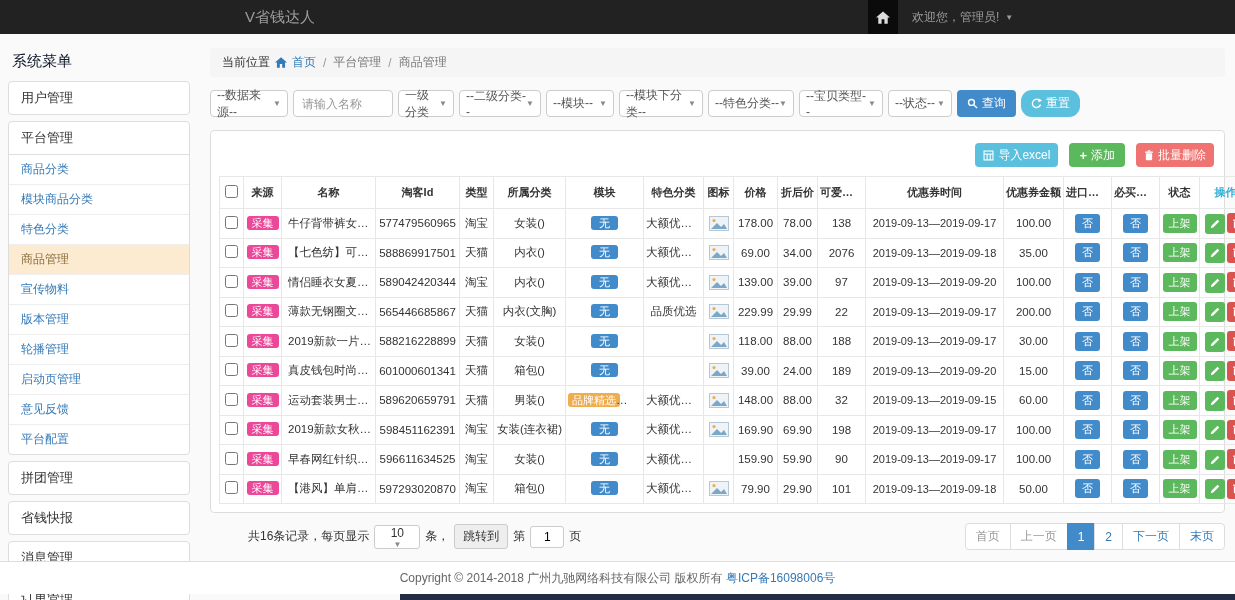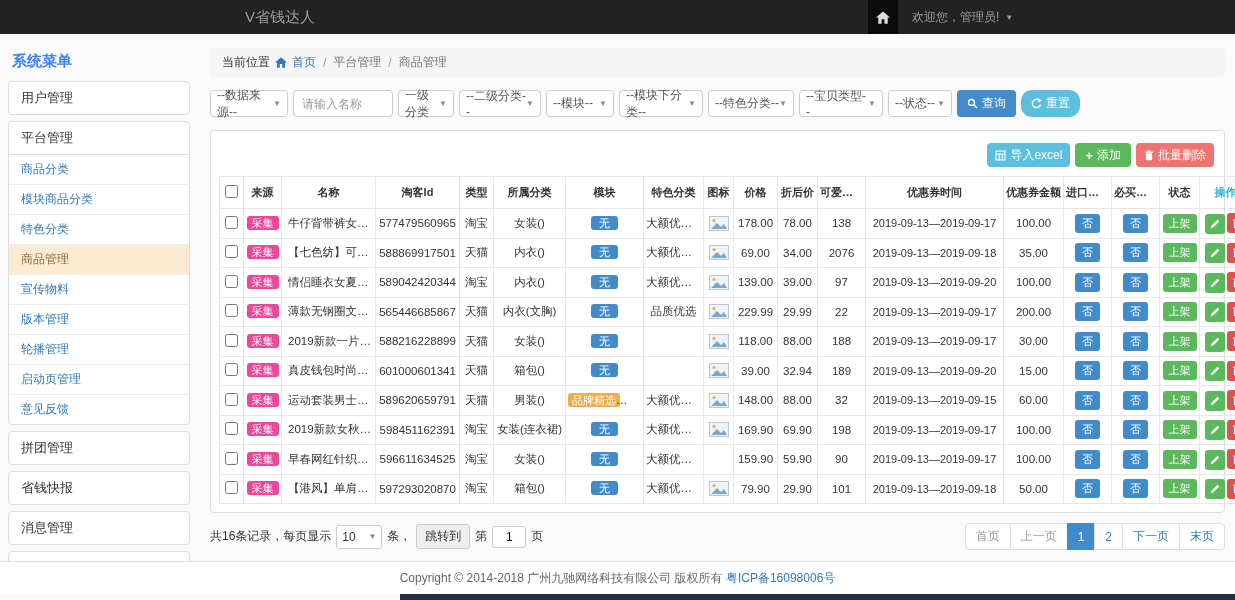--- a/index.html
+++ b/index.html
@@ -13,21 +13,21 @@
   
   .topbar { height:34px; background:#222; position:relative;padding-left:19px; }
   .brand { position:absolute; left:245px; top:0; line-height:34px; color:#9d9d9d; font-size:15px; }
   .topbar-right { position:absolute; left:868px; top:0; height:34px; display:flex; align-items:stretch; }
   .home-btn { width:30px; background:#0b0b0b; display:flex; align-items:center; justify-content:center; cursor:pointer; }
   .user-menu { display:flex; align-items:center; gap:6px; padding:0 14px; color:#9d9d9d; font-size:12px; cursor:pointer; }
   .tcaret { font-size:8px; color:#9d9d9d; }
   
   .layout { display:flex; }
   .sidebar { width:182px; flex:none; margin:12px 0 0 8px; }
-  .sidebar-title { color:#3b82f6; font-size:15px; font-weight:bold; padding:6px 4px 10px 4px; }
+  .sidebar-title { color:#0f172a; font-size:15px; font-weight:normal; padding:6px 4px 10px 4px; }
   .side-panel { background:#fff; border:1px solid #ddd; border-radius:4px; margin-bottom:6px; overflow:hidden; }
   .menu-parent { padding:7px 12px; font-size:13px; color:#333; cursor:pointer; }
   .menu-sub { border-top:1px solid #ddd; }
   .menu-child { padding:6px 12px; font-size:12px; color:#337ab7; border-bottom:1px solid #eee; cursor:pointer; }
   .menu-child:last-child { border-bottom:none; }
   .menu-child.active { background:#fcead1; color:#8a6d3b; }
   
   .content { flex:1; min-width:0; margin:14px 10px 0 20px; }
   .breadcrumb { background:#f5f5f5; border-radius:4px; padding:6px 12px; font-size:12px; display:flex; align-items:center; gap:5px; }
   .breadcrumb .link { color:#337ab7; cursor:pointer; }
@@ -39,21 +39,21 @@
               background:#fff; height:27px; padding:0 6px; font-size:12px; color:#555; cursor:pointer; flex:none; }
   .caret { font-size:8px; color:#888; }
   .f-input { border:1px solid #ccc; border-radius:4px; height:27px; padding:0 8px; font-size:12px; color:#555; flex:none; font-family:inherit; }
   .f-input::placeholder { color:#999; }
   .btn { display:inline-flex; align-items:center; gap:4px; border:none; border-radius:4px; color:#fff; font-size:12px;
          cursor:pointer; font-family:inherit; }
   .btn-search { background:#428bca; height:27px; padding:0 10px; }
   .btn-reset  { background:#5bc0de; height:27px; padding:0 10px;border-radius:11px; }
   
   .panel { margin-top:13px; background:#fff; border:1px solid #ddd; border-radius:4px; padding:8px; }
-  .panel-actions { display:flex; justify-content:flex-end; gap:5px; margin:4px 2px 9px 0; }
+  .panel-actions { display:flex; justify-content:flex-end; gap:11px; margin:4px 2px 9px 0; }
   .btn-import { background:#5bc0de; height:24px; padding:0 8px; }
   .btn-add { background:#5cb85c; height:24px; padding:0 10px; }
   .plus { font-weight:bold; font-size:13px; }
   .btn-batch-delete { background:#ef7370; height:24px; padding:0 8px; }
   
   table { width:100%; border-collapse:collapse; table-layout:fixed; }
   th,td { border:1px solid #e7e7e7; padding:4px 2px; text-align:center; overflow:hidden; white-space:nowrap; text-overflow:ellipsis; }
   th { font-size:11px; font-weight:bold; padding:8px 2px; color:#333; }
   th.op-head { color:#31b0d5; }
   td { font-size:11.5px; height:27px; }
@@ -64,24 +64,24 @@
   .badge-module { background:#428bca; color:#fff; border-radius:3px; padding:1px 8px; font-size:11px; }
   .badge-brand  { background:#f0ad4e; color:#fff; border-radius:3px; padding:1px 4px; font-size:11px; }
   .module-extra { margin-left:2px; color:#333; font-size:11px; }
   .thumb { display:inline-flex; vertical-align:middle; }
   .toggle-btn { background:#428bca; color:#fff; border:none; border-radius:3px; padding:2px 7px; font-size:11px; cursor:pointer; font-family:inherit; }
   .status-btn { background:#5cb85c; color:#fff; border:none; border-radius:3px; padding:2px 6px; font-size:11px; cursor:pointer; font-family:inherit; }
   .op-btn { width:20px; height:20px; border:none; border-radius:3px; display:inline-flex; align-items:center; justify-content:center; cursor:pointer; margin:0 1px; }
   .op-edit { background:#5cb85c; }
   .op-delete { background:#d9534f; }
   
-  .pagination-row { display:flex; justify-content:space-between; align-items:center; margin-top:10px; font-size:12px; }
+  .pagination-row { display:flex; justify-content:space-between; align-items:center; margin-top:10px; font-size:12px;margin-left:38px; }
   .pg-left { display:flex; align-items:center; gap:5px; }
   .pp-select { display:flex; align-items:center; justify-content:space-between; width:46px; height:24px; padding:0 5px;
-               border:1px solid #ccc; border-radius:3px; background:#fff; cursor:pointer; font-size:12px; }
+               border:1px solid #ccc; border-radius:3px; background:#fff; cursor:pointer; font-size:12px;flex-direction:column; }
   .jump-btn { background:#eee; border:1px solid #ccc; border-radius:3px; padding:3px 8px; font-size:12px; cursor:pointer; color:#333; font-family:inherit; }
   .page-input { width:34px; height:22px; border:1px solid #ccc; border-radius:3px; text-align:center; font-size:12px; font-family:inherit; }
   .pager { display:flex; }
   .pg { border:1px solid #ddd; background:#fff; color:#337ab7; padding:4px 10px; margin-left:-1px; cursor:pointer; font-size:12px; font-family:inherit; }
   .pg:first-child { border-radius:4px 0 0 4px; margin-left:0; }
   .pg:last-child { border-radius:0 4px 4px 0; }
   .pg.muted { color:#999; }
   .pg.active { background:#428bca; border-color:#428bca; color:#fff; }
   
   .footer { position:absolute; left:0; right:0; bottom:6px; background:#fff; border-top:1px solid #ddd;
@@ -122,20 +122,21 @@
           <div class="menu-sub">
             <div class="menu-child">商品分类</div>
             <div class="menu-child">模块商品分类</div>
             <div class="menu-child">特色分类</div>
             <div class="menu-child active">商品管理</div>
             <div class="menu-child">宣传物料</div>
             <div class="menu-child">版本管理</div>
             <div class="menu-child">轮播管理</div>
             <div class="menu-child">启动页管理</div>
             <div class="menu-child">意见反馈</div>
+            <div class="menu-child">平台配置</div>
           </div>
         </div>
         <div class="side-panel">
           <div class="menu-parent">拼团管理</div>
         </div>
         <div class="side-panel">
           <div class="menu-parent">省钱快报</div>
         </div>
         <div class="side-panel">
           <div class="menu-parent">消息管理</div>
@@ -494,21 +495,21 @@
               <td><span class="badge-module">无</span></td>
               <td></td>
               <td><span class="thumb">
                   <svg width="20" height="15" viewBox="0 0 20 15">
                     <rect x="0.5" y="0.5" width="19" height="14" fill="#eef3f7" stroke="#b8c7d4"></rect>
                     <circle cx="5" cy="4.6" r="1.6" fill="#f0ad4e"></circle>
                     <path d="M2 13 L8 7 L12 11 L15 8 L18 13 Z" fill="#7da7c7"></path>
                   </svg>
                 </span></td>
               <td>39.00</td>
-              <td>32.94</td>
+              <td>24.00</td>
               <td>189</td>
               <td class="time-cell">2019-09-13—2019-09-20</td>
               <td>15.00</td>
               <td><button class="toggle-btn">否</button></td>
               <td><button class="toggle-btn">否</button></td>
               <td><button class="status-btn">上架</button></td>
               <td><button class="op-btn op-edit">
                   <span style="display:inline-flex;">
                     <svg width="10" height="10" viewBox="0 0 14 14">
                       <path d="M1 13 L2 9.5 L10.5 1 L13 3.5 L4.5 12 Z" fill="#fff"></path>

